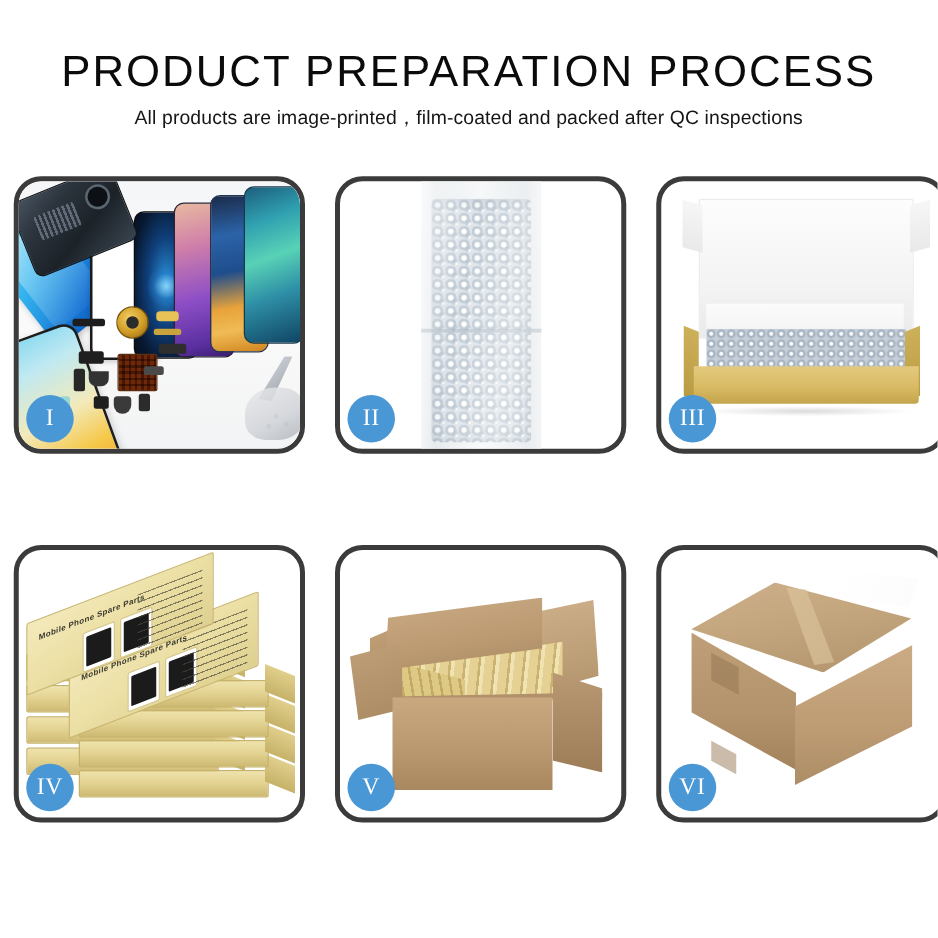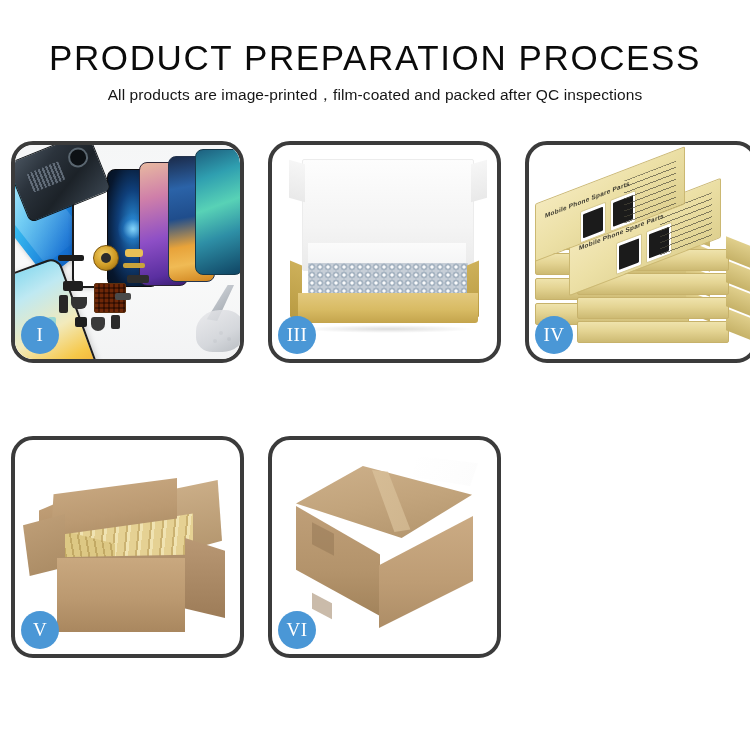--- a/index.html
+++ b/index.html
@@ -431,20 +431,29 @@
         <div class="prt l12"></div>
         <div class="prt screw" style="left:204px;top:186px"></div>
         <div class="prt screw" style="left:212px;top:192px"></div>
         <div class="prt screw" style="left:198px;top:194px"></div>
         <div class="tweez"></div>
         <div class="hand"></div>
       </div>
       <div class="badge">I</div>
     </div>
 
+    <div class="panel p2">
+      <div class="panel-inner">
+        <div class="wrap-bg"></div>
+        <div class="bubbles"></div>
+        <div class="wrap-seam"></div>
+        <div class="wrap-sheen"></div>
+      </div>
+      <div class="badge">II</div>
+    </div>
 
     <div class="panel p3">
       <div class="panel-inner">
         <div class="bx3-lid"></div>
         <div class="bx3-foam"></div>
         <div class="bx3-bub"></div>
         <div class="bx3-left"></div>
         <div class="bx3-right"></div>
         <div class="bx3-front"></div>
         <div class="bx3-shadow"></div>

